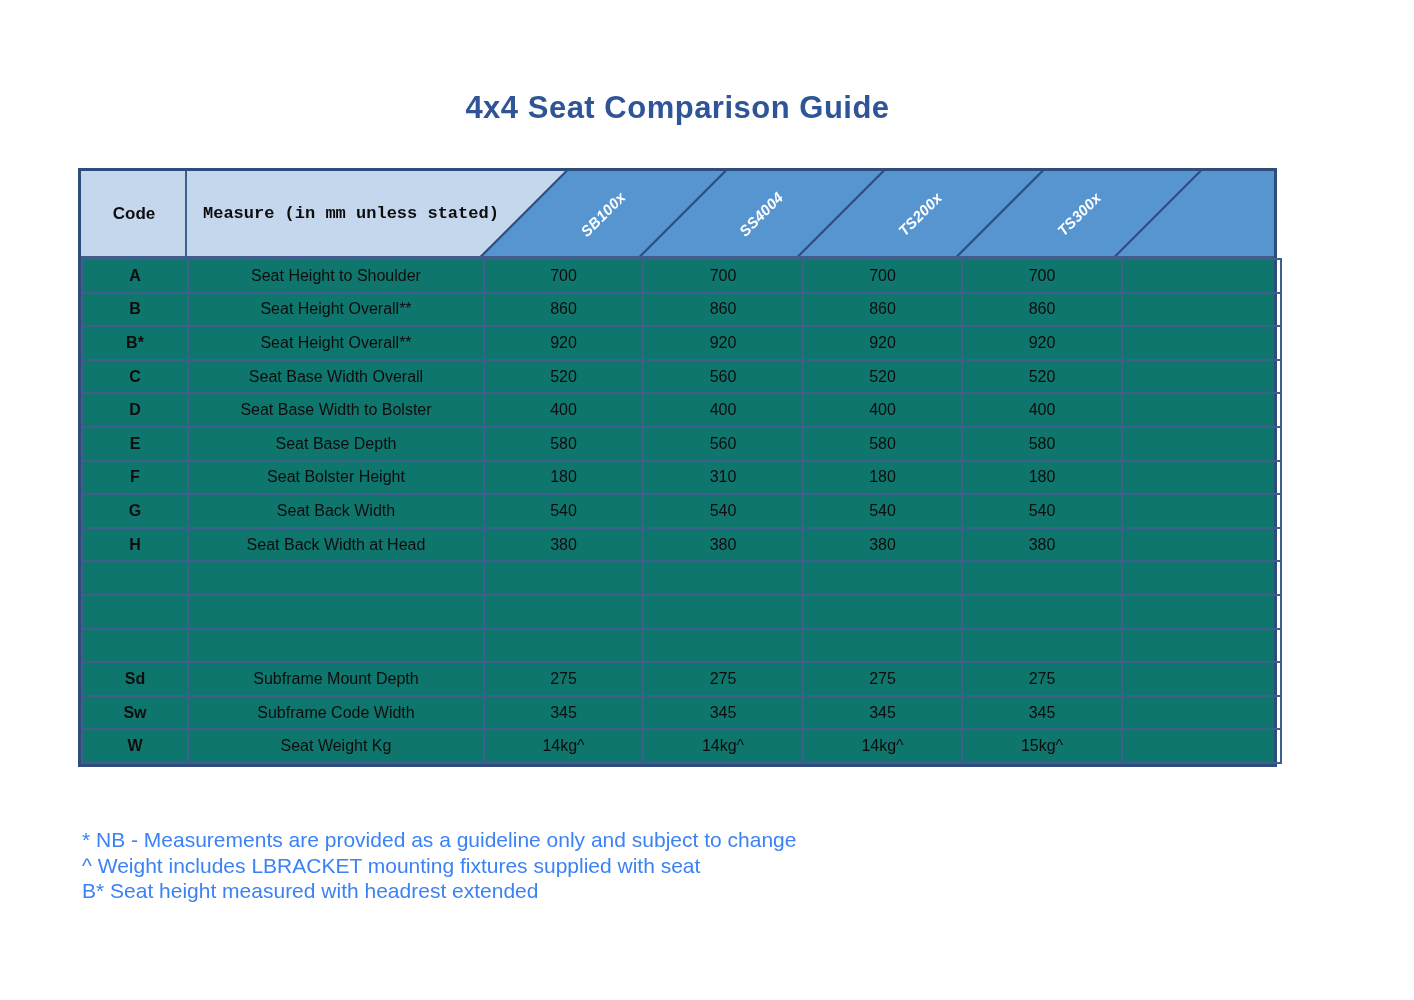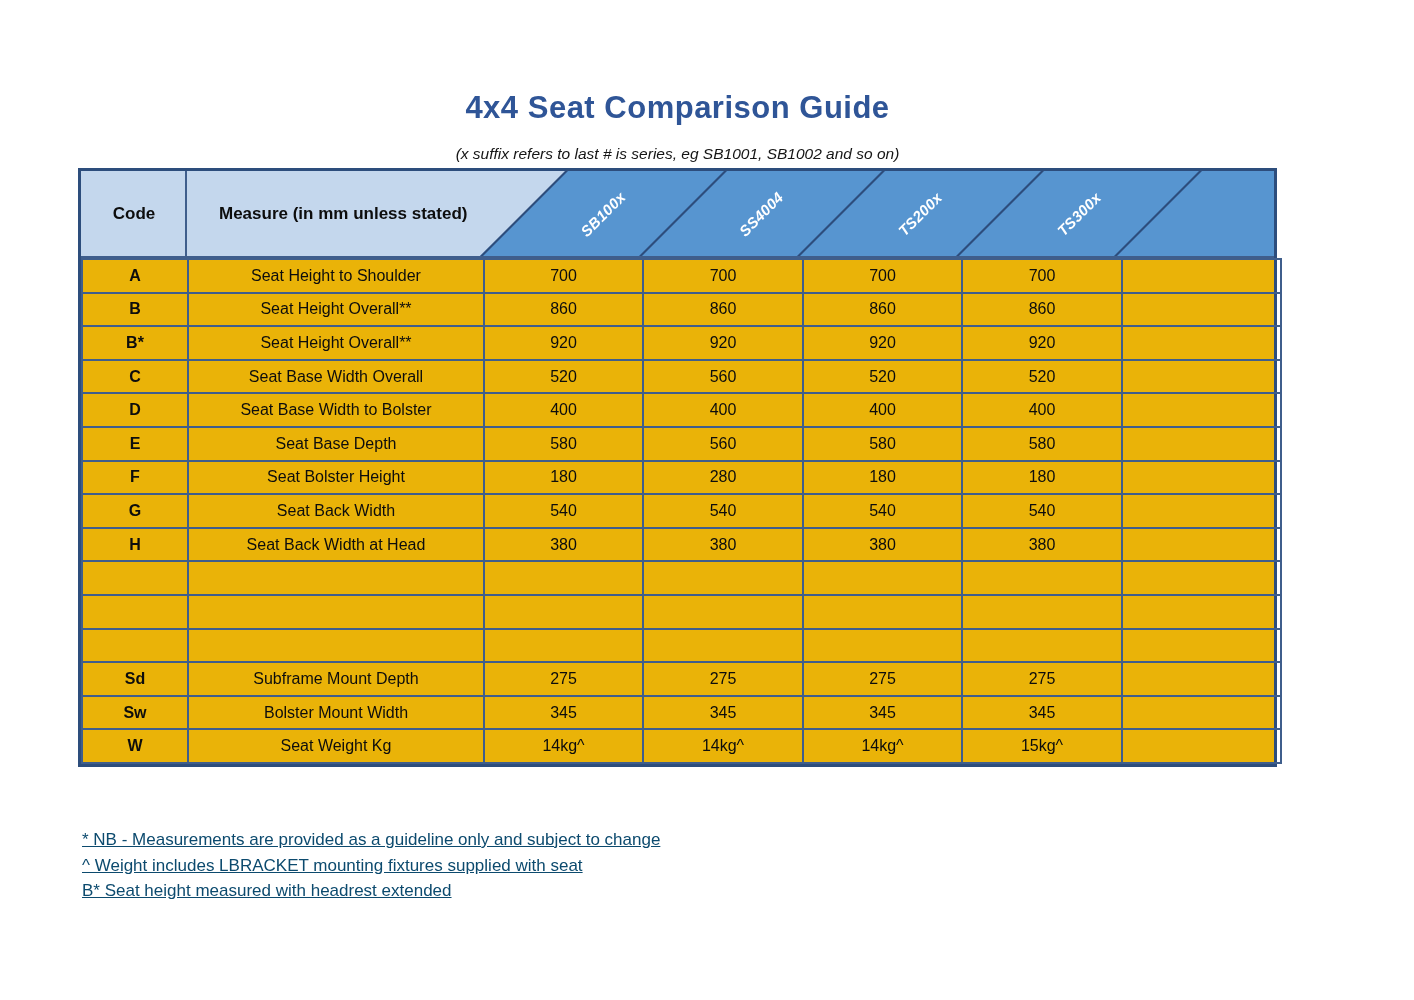--- a/index.html
+++ b/index.html
@@ -28,21 +28,21 @@
   }
   .subtitle {
     position:absolute; left:78px; top:145px; width:1199px;
     text-align:center;
     font-size:15.5px; font-style:italic;
     color:#151515;
   }
   .table-wrap {
     position:absolute; left:78px; top:168px; width:1199px;
     border:3px solid var(--deep-navy);
-    background:#eab308;
+    background:#0f766e;
   }
   
   .thead {
     position:relative; height:87px;
     background:var(--light-blue);
     overflow:hidden;
     border-bottom:2px solid var(--grid-navy);
   }
   .dark-region {
     position:absolute; top:0; left:0; right:0; bottom:0;
@@ -58,25 +58,26 @@
   .vsep {
     position:absolute; top:0; bottom:0; left:104px; width:2px;
     background:var(--grid-navy);
   }
   .code-head {
     position:absolute; left:0; top:0; width:106px; height:100%;
     display:flex; align-items:center; justify-content:center;
     font-weight:bold; font-size:17px; color:#0d0d0d;
   }
   .measure-head {
-    position:absolute; left:120px; top:0; width:300px; height:100%;
+    position:absolute; left:104px; top:0; width:300px; height:100%;
     display:flex; align-items:center;
     padding-left:18px;
     font-weight:bold; font-size:17px; color:#0d0d0d;
     white-space:nowrap;
+    font-family:Liberation Mono, monospace;
   }
   .prod-label {
     position:absolute;
     transform:translate(-50%,-50%) rotate(-45deg);
     color:#ffffff; font-weight:bold; font-style:italic;
     font-size:15px; white-space:nowrap;
     letter-spacing:0.3px;
   }
   
   table.body {
@@ -93,33 +94,31 @@
     color:#0d0d0d;
     overflow:hidden;
     white-space:nowrap;
   }
   table.body td.code { font-weight:bold; }
   
   .footnotes {
     position:absolute; left:82px; top:827px; width:1100px;
   }
   .footnote {
-    font-size:17px; color:#0c4a6e;
+    font-size:21px; color:#3b82f6;
     line-height:25.5px;
     white-space:nowrap;
-    text-decoration:underline;
   }
 </style>
 </head>
 <body>
 
 <div class="page">
 
   <div class="title">4x4 Seat Comparison Guide</div>
-  <div class="subtitle">(x suffix refers to last # is series, eg SB1001, SB1002 and so on)</div>
 
   <div class="table-wrap">
 
     <div class="thead">
       <div class="dark-region"></div>
 
       <div class="diag" style="left:399px;"></div>
       <div class="diag" style="left:557.6px;"></div>
       <div class="diag" style="left:716.2px;"></div>
       <div class="diag" style="left:874.8px;"></div>
@@ -200,21 +199,21 @@
             <td class="val">580</td>
             <td class="val">560</td>
             <td class="val">580</td>
             <td class="val">580</td>
             <td class="val"></td>
           </tr>
           <tr>
             <td class="code">F</td>
             <td class="measure">Seat Bolster Height</td>
             <td class="val">180</td>
-            <td class="val">280</td>
+            <td class="val">310</td>
             <td class="val">180</td>
             <td class="val">180</td>
             <td class="val"></td>
           </tr>
           <tr>
             <td class="code">G</td>
             <td class="measure">Seat Back Width</td>
             <td class="val">540</td>
             <td class="val">540</td>
             <td class="val">540</td>
@@ -261,21 +260,21 @@
             <td class="code">Sd</td>
             <td class="measure">Subframe Mount Depth</td>
             <td class="val">275</td>
             <td class="val">275</td>
             <td class="val">275</td>
             <td class="val">275</td>
             <td class="val"></td>
           </tr>
           <tr>
             <td class="code">Sw</td>
-            <td class="measure">Bolster Mount Width</td>
+            <td class="measure">Subframe Code Width</td>
             <td class="val">345</td>
             <td class="val">345</td>
             <td class="val">345</td>
             <td class="val">345</td>
             <td class="val"></td>
           </tr>
           <tr>
             <td class="code">W</td>
             <td class="measure">Seat Weight Kg</td>
             <td class="val">14kg^</td>

